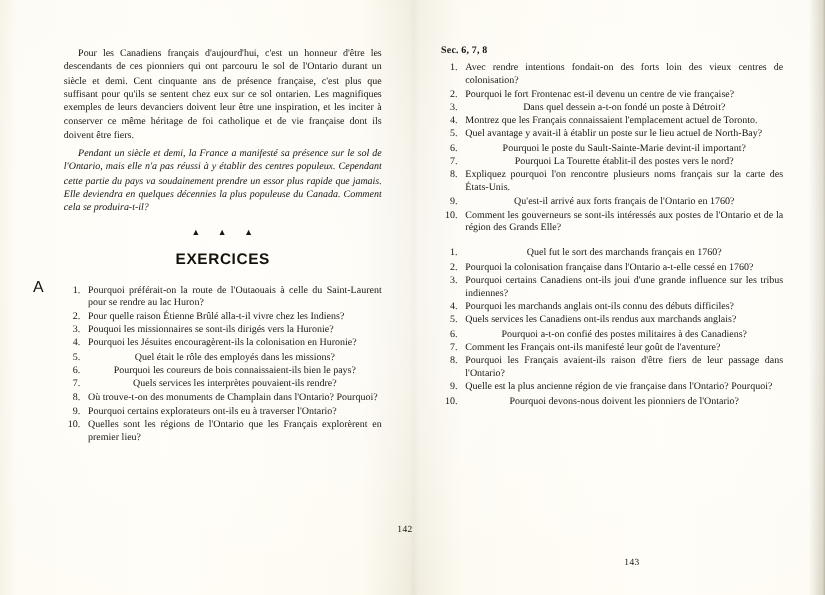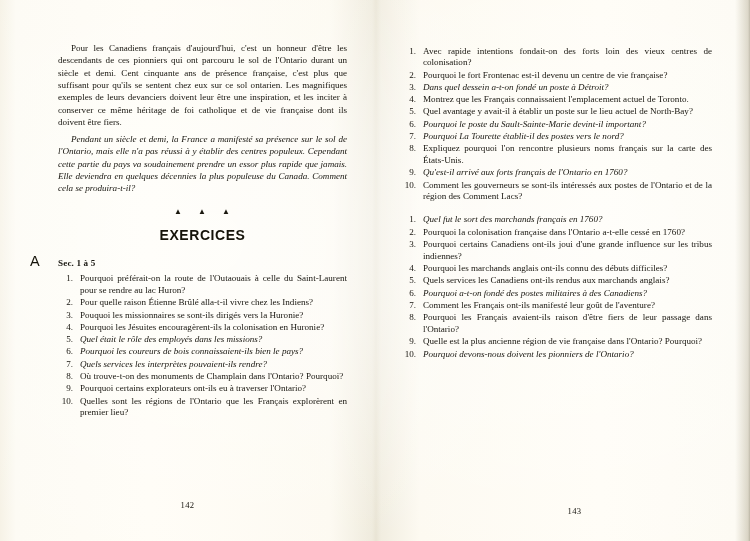--- a/index.html
+++ b/index.html
@@ -117,33 +117,33 @@
     margin: 0 0 0.6px 0;
   }
   ol.qlist li .num {
     position: absolute;
     left: 0;
     width: 15px;
     text-align: right;
     font-size: 9.1px;
   }
   ol.qlist li .qtext { display: block; }
-  ol.qlist li.nojustify .qtext { text-align: left; font-style: italic; }
+  ol.qlist li.nojustify .qtext { text-align: center; }
 
   b.emph { font-weight: normal; }
 
   .folio {
     position: absolute;
     left: 0;
     width: 100%;
     text-align: center;
     font-size: 8.6px;
     letter-spacing: 0.3px;
   }
-  .folio-left  { top: 500px; padding-right: 30px; }
+  .folio-left  { top: 476px; padding-right: 30px; text-align: right; }
   .folio-right { top: 506px; padding-left: 12px; }
 </style>
 </head>
 <body>
 
 <div class="book">
 
   <div class="paper-tint"></div>
   <div class="paper-vignette"></div>
 
@@ -152,21 +152,20 @@
 
       <p class="body-par">Pour les Canadiens français d'aujourd'hui, c'est un honneur d'être les descendants de ces pionniers qui ont parcouru le sol de l'Ontario durant un siècle et demi. Cent cinquante ans de présence française, c'est plus que suffisant pour qu'ils se sentent chez eux sur ce sol ontarien. Les magnifiques exemples de leurs devanciers doivent leur être une inspiration, et les inciter à conserver ce même héritage de foi catholique et de vie française dont ils doivent être fiers.</p>
       <p class="body-par">Pendant un siècle et demi, la France a manifesté sa présence sur le sol de l'Ontario, mais elle n'a pas réussi à y établir des centres populeux. Cependant cette partie du pays va soudainement prendre un essor plus rapide que jamais. Elle deviendra en quelques décennies la plus populeuse du Canada. Comment cela se produira-t-il?</p>
 
       <div class="ornament">▲ ▲ ▲</div>
 
       <div class="exercices-head">EXERCICES</div>
 
       <div class="sec-block left-sec1">
         <span class="margin-letter">A</span>
-        <div class="sec-head">Sec. 1 à 5</div>
         <ol class="qlist">
             <li>
               <span class="num">1.</span>
               <span class="qtext">Pourquoi préférait-on la route de l'Outaouais à celle du Saint-Laurent pour se rendre au lac Huron?</span>
             </li>
             <li>
               <span class="num">2.</span>
               <span class="qtext">Pour quelle raison Étienne Brûlé alla-t-il vivre chez les Indiens?</span>
             </li>
             <li>
@@ -205,24 +204,25 @@
       </div>
 
     </div>
     <div class="folio folio-left">142</div>
   </div>
 
   <div class="page page-right">
     <div class="col">
 
       <div class="sec-block">
+        <div class="sec-head">Sec. 6, 7, 8</div>
         <ol class="qlist">
             <li>
               <span class="num">1.</span>
-              <span class="qtext">Avec rapide intentions fondait-on des forts loin des vieux centres de colonisation?</span>
+              <span class="qtext">Avec rendre intentions fondait-on des forts loin des vieux centres de colonisation?</span>
             </li>
             <li>
               <span class="num">2.</span>
               <span class="qtext">Pourquoi le fort Frontenac est-il devenu un centre de vie française?</span>
             </li>
             <li class="nojustify">
               <span class="num">3.</span>
               <span class="qtext">Dans quel dessein a-t-on fondé un poste à Détroit?</span>
             </li>
             <li>
@@ -244,21 +244,21 @@
             <li>
               <span class="num">8.</span>
               <span class="qtext">Expliquez pourquoi l'on rencontre plusieurs noms français sur la carte des États-Unis.</span>
             </li>
             <li class="nojustify">
               <span class="num">9.</span>
               <span class="qtext">Qu'est-il arrivé aux forts français de l'Ontario en 1760?</span>
             </li>
             <li>
               <span class="num">10.</span>
-              <span class="qtext">Comment les gouverneurs se sont-ils intéressés aux postes de l'Ontario et de la région des Comment Lacs?</span>
+              <span class="qtext">Comment les gouverneurs se sont-ils intéressés aux postes de l'Ontario et de la région des Grands Elle?</span>
             </li>
           </ol>
       </div>
 
       <div class="sec-block right-sec2">
         <ol class="qlist">
             <li class="nojustify">
               <span class="num">1.</span>
               <span class="qtext">Quel fut le sort des marchands français en 1760?</span>
             </li>
@@ -273,21 +273,21 @@
             <li>
               <span class="num">4.</span>
               <span class="qtext">Pourquoi les marchands anglais ont-ils connu des débuts difficiles?</span>
             </li>
             <li>
               <span class="num">5.</span>
               <span class="qtext">Quels services les Canadiens ont-ils rendus aux marchands anglais?</span>
             </li>
             <li class="nojustify">
               <span class="num">6.</span>
-              <span class="qtext">Pourquoi a-t-on fondé des postes militaires à des Canadiens?</span>
+              <span class="qtext">Pourquoi a-t-on confié des postes militaires à des Canadiens?</span>
             </li>
             <li>
               <span class="num">7.</span>
               <span class="qtext">Comment les Français ont-ils manifesté leur goût de l'aventure?</span>
             </li>
             <li>
               <span class="num">8.</span>
               <span class="qtext">Pourquoi les Français avaient-ils raison d'être fiers de leur passage dans l'Ontario?</span>
             </li>
             <li>

